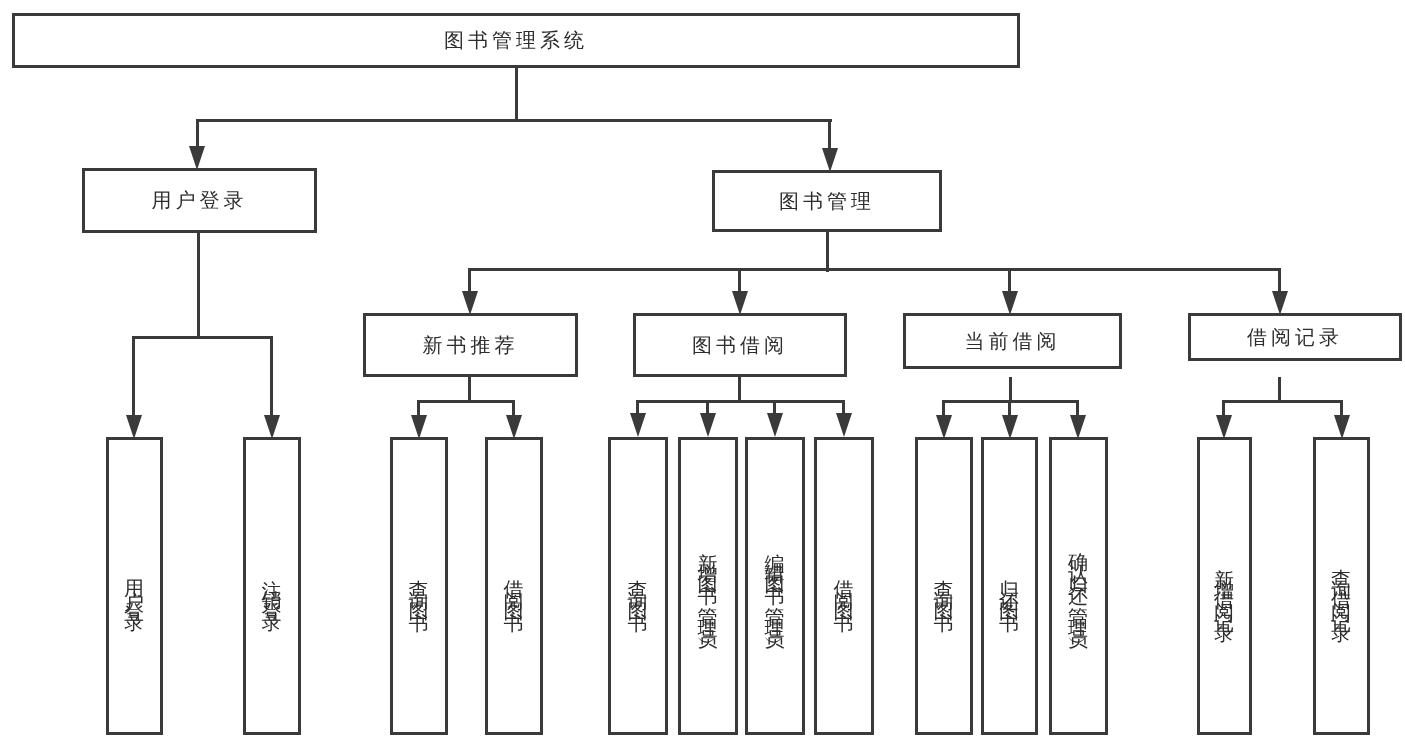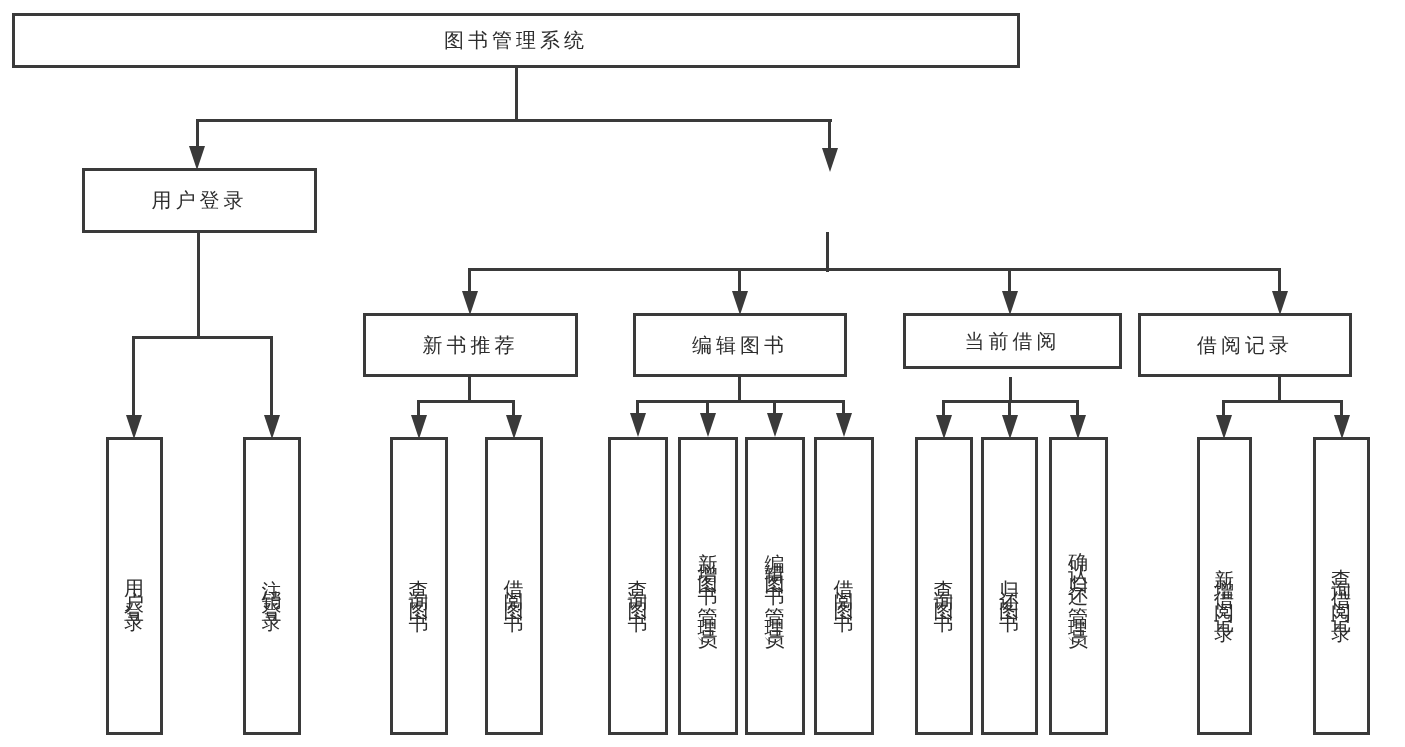--- a/index.html
+++ b/index.html
@@ -130,31 +130,34 @@
   <div class="arr" style="left:1216px;top:415px"></div>
   <div class="arr" style="left:1334px;top:415px"></div>
 
   <div class="box" style="left:12px;top:13px;width:1008px;height:55px">
     <span class="h-label">图书管理系统</span>
   </div>
 
   <div class="box" style="left:82px;top:168px;width:235px;height:65px">
     <span class="h-label">用户登录</span>
   </div>
+  <div class="box" style="left:712px;top:170px;width:230px;height:62px">
+    <span class="h-label">图书管理</span>
+  </div>
 
   <div class="box" style="left:363px;top:313px;width:215px;height:64px">
     <span class="h-label">新书推荐</span>
   </div>
   <div class="box" style="left:633px;top:313px;width:214px;height:64px">
-    <span class="h-label">编辑图书</span>
+    <span class="h-label">图书借阅</span>
   </div>
   <div class="box" style="left:903px;top:313px;width:219px;height:56px">
     <span class="h-label">当前借阅</span>
   </div>
-  <div class="box" style="left:1138px;top:313px;width:214px;height:64px">
+  <div class="box" style="left:1188px;top:313px;width:214px;height:48px">
     <span class="h-label">借阅记录</span>
   </div>
 
   <div class="box v-box" style="left:106px;width:57px">
     <span class="v-label">用户登录</span>
   </div>
   <div class="box v-box" style="left:243px;width:58px">
     <span class="v-label">注销登录</span>
   </div>
 

